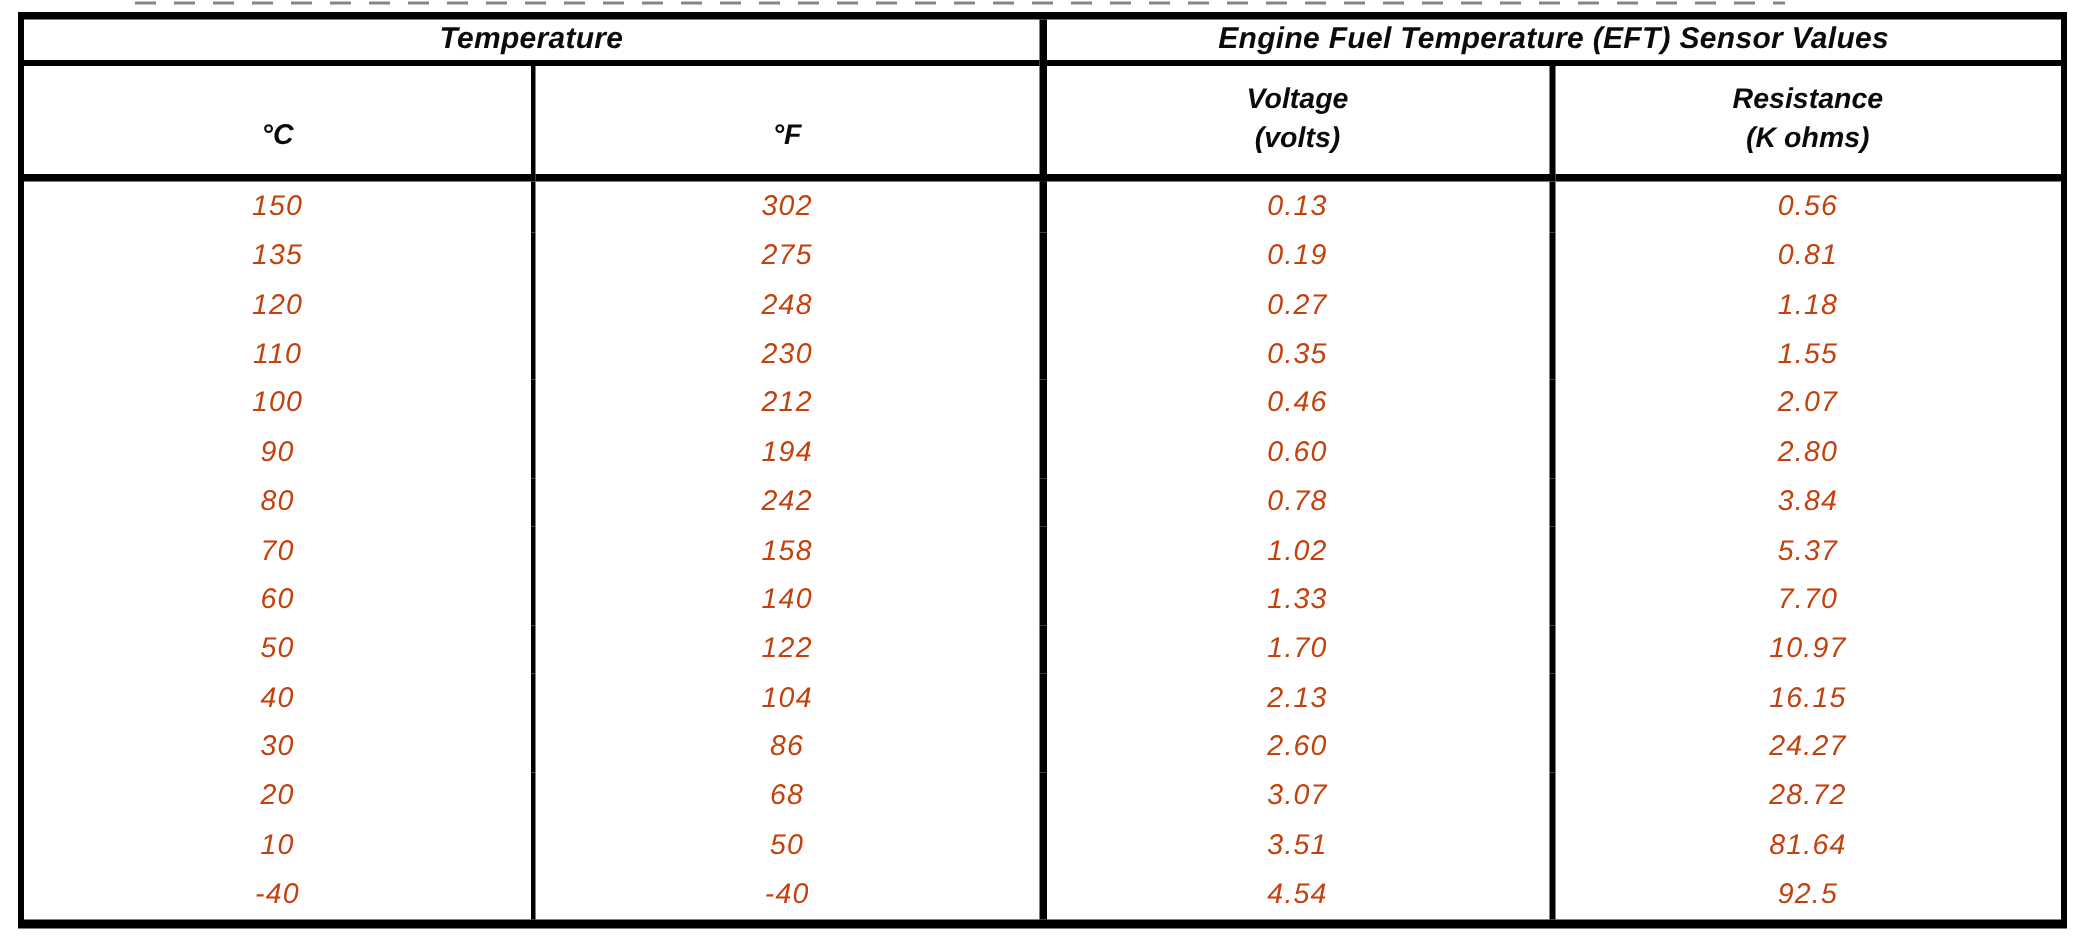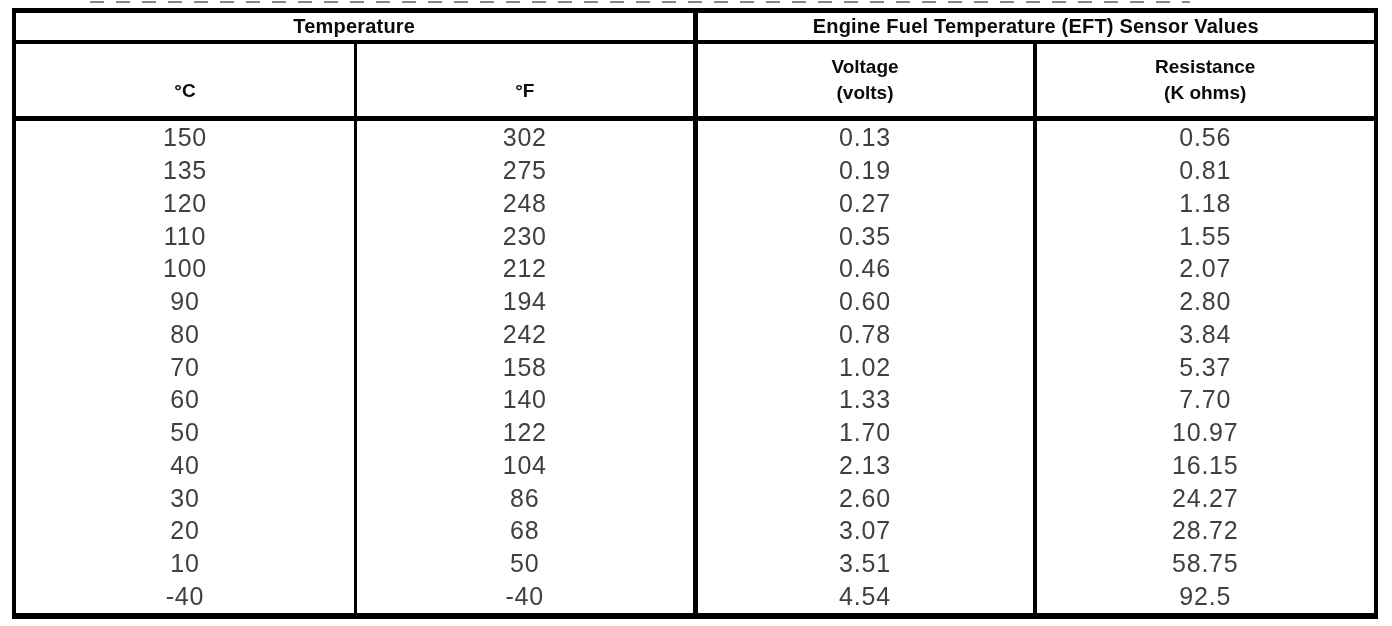--- a/index.html
+++ b/index.html
@@ -36,20 +36,21 @@
     border-top-width: 5px;
     border-bottom-width: 6px;
     background: #fff;
   }
   table.eft {
     width: 100%;
     height: 100%;
     border-collapse: collapse;
     table-layout: fixed;
     color: #0b0b0b;
+    font-style: italic;
   }
   table.eft th, table.eft td {
     padding: 0;
     text-align: center;
     overflow: hidden;
   }
   
   .c0 { border-right: 3px solid #000; }
   .c1 { border-right: 5px solid #000; }
   .c2 { border-right: 4px solid #000; }
@@ -74,25 +75,25 @@
     line-height: 1.35;
   }
   tr.col-row th.unit-only {
     vertical-align: bottom;
   }
   tr.col-row th.unit-only .hdr-line {
     padding-bottom: 12px;
   }
   
   tbody td {
-    font-size: 25px;
+    font-size: 19px;
     font-weight: normal;
     letter-spacing: 0.8px;
     vertical-align: middle;
-    color: #404040;
+    color: #c2410c;
   }
 </style>
 </head>
 <body>
 
 <div class="page">
   <div class="scan-artifact"></div>
 
   <div class="table-frame">
     <table class="eft">
@@ -200,21 +201,21 @@
           <tr>
             <td class="c0">20</td>
             <td class="c1">68</td>
             <td class="c2">3.07</td>
             <td class="c3">28.72</td>
           </tr>
           <tr>
             <td class="c0">10</td>
             <td class="c1">50</td>
             <td class="c2">3.51</td>
-            <td class="c3">58.75</td>
+            <td class="c3">81.64</td>
           </tr>
           <tr>
             <td class="c0">-40</td>
             <td class="c1">-40</td>
             <td class="c2">4.54</td>
             <td class="c3">92.5</td>
           </tr>
         </tbody>
     </table>
   </div>

